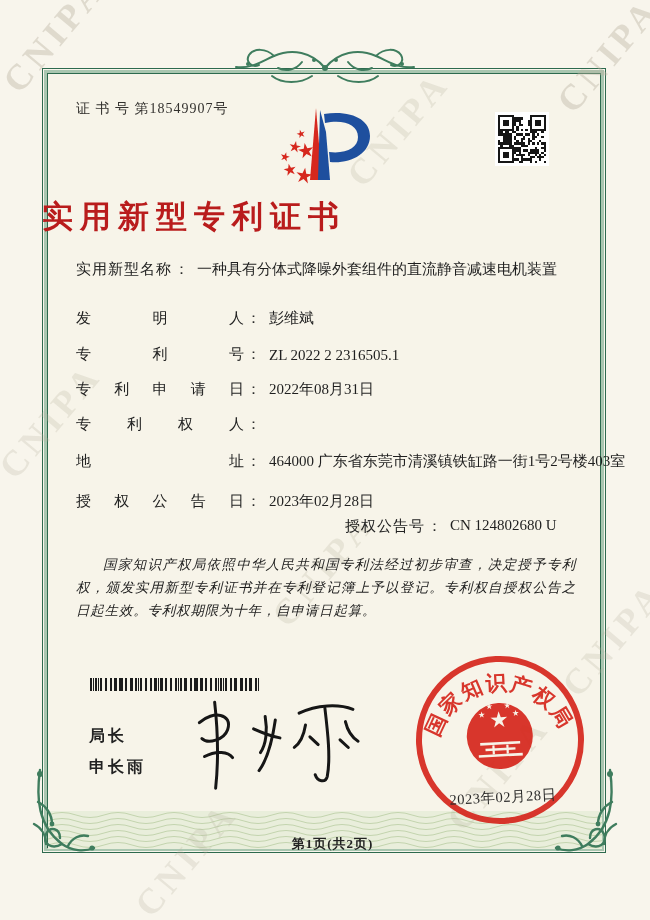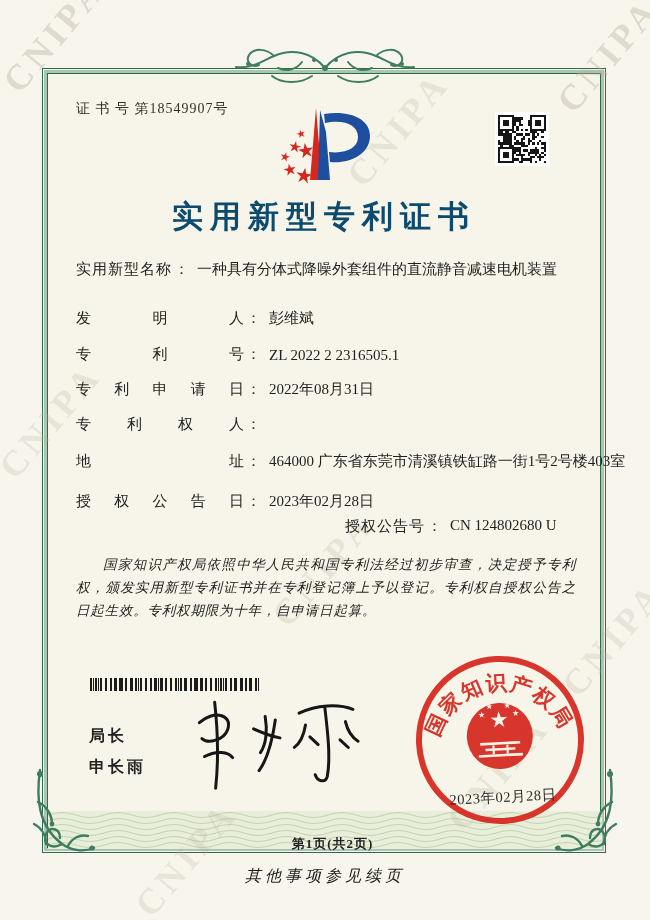--- a/index.html
+++ b/index.html
@@ -42,21 +42,21 @@
   .logo{position:absolute;left:268px;top:104px;z-index:6;}
   .qr{
     position:absolute;left:495px;top:112px;z-index:6;width:48px;height:48px;
     background:#fff;padding:3px;
     display:grid;grid-template-columns:repeat(21,1fr);grid-template-rows:repeat(21,1fr);
   }
   .qr i{display:block;}
   .qr i.on{background:#161616;}
   .title{
     position:absolute;left:42px;top:196px;width:564px;z-index:6;
-    text-align:center;font-size:31px;font-weight:bold;letter-spacing:7px;color:#0c4a6e;
+    text-align:left;font-size:31px;font-weight:bold;letter-spacing:7px;color:#b91c1c;
   }
   .row{position:absolute;left:76px;z-index:6;font-size:15px;display:flex;align-items:flex-end;white-space:nowrap;}
   .flabel{display:inline-flex;justify-content:space-between;width:168px;flex:none;color:#222;}
   .flabel.compact{width:auto;letter-spacing:1px;}
   .fcolon{flex:none;margin:0 8px 0 2px;}
   .fvalue{color:#1f1f1f;}
   .row2col{position:absolute;left:345px;z-index:6;font-size:15px;display:flex;white-space:nowrap;margin-top:25px;}
   .para{
     position:absolute;left:76px;width:500px;z-index:6;
     font-size:13.5px;line-height:1.72;letter-spacing:0.8px;
@@ -746,15 +746,14 @@
         <rect x="73" y="96" width="30" height="2.4" fill="#f7f3e8"></rect>
         <rect x="66" y="102" width="44" height="2.6" fill="#f7f3e8"></rect>
         <rect x="80" y="93" width="2.2" height="9" fill="#f7f3e8"></rect>
         <rect x="94" y="93" width="2.2" height="9" fill="#f7f3e8"></rect>
       </g>
       <text x="88" y="150" text-anchor="middle" font-size="14.5" fill="#1a1a1a" letter-spacing="0.5" font-family="Liberation Serif, DejaVu Serif, serif">2023年02月28日</text>
     </g>
   </svg>
 
   <div class="page-info">第1页(共2页)</div>
-  <div class="note">其他事项参见续页</div>
 
 </div>
 
 </body></html>

